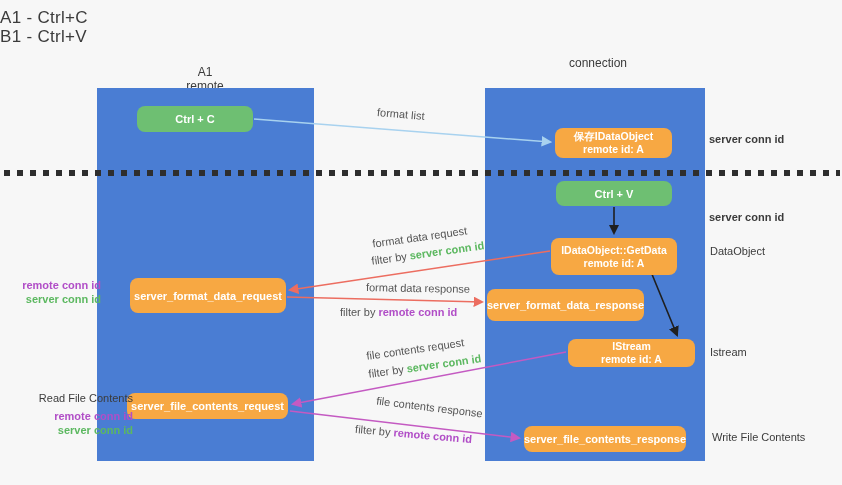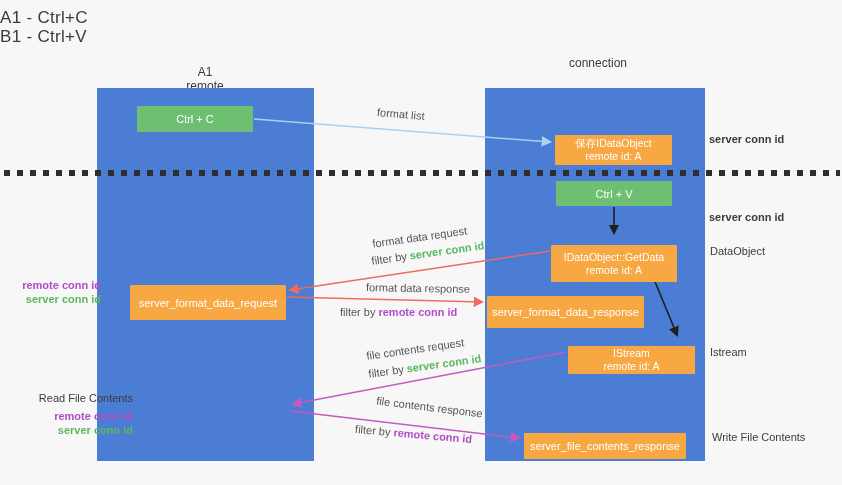--- a/index.html
+++ b/index.html
@@ -4,23 +4,23 @@
 <style>
   html,body{margin:0;padding:0;}
   body{width:842px;height:485px;overflow:hidden;font-family:"Liberation Sans","DejaVu Sans",sans-serif;}
   #stage{position:relative;width:842px;height:485px;background:var(--bg,#f7f7f7);}
   .title{position:absolute;left:0;top:8px;width:842px;text-align:left;color:var(--dark-text,#3b3b3b);
          font-size:17px;line-height:19px;letter-spacing:.3px;}
   .colhead{position:absolute;text-align:center;font-size:12px;line-height:14px;color:var(--dark-text,#3b3b3b);}
   .col{position:absolute;top:88px;height:373px;background:var(--column-blue,#4a7dd3);z-index:1;}
   #overlay{position:absolute;left:0;top:0;z-index:2;}
   .node{position:absolute;z-index:3;color:#fff;text-align:center;display:flex;flex-direction:column;
-        align-items:center;justify-content:center;border-radius:1px;}
+        align-items:center;justify-content:center;border-radius:8px;font-weight:bold;}
   .node.green{background:var(--box-green,#6ebf72);font-size:11px;}
-  .node.orange{background:var(--box-orange,#f7a843);font-size:11px;margin-top:7px;}
+  .node.orange{background:var(--box-orange,#f7a843);font-size:11px;}
   .node .l2{font-size:10.5px;line-height:13px;}
   .alabel{position:absolute;z-index:3;font-size:11px;color:var(--label-text,#555);white-space:nowrap;}
   .greenkey{color:var(--green-text,#5cb860);font-weight:bold;}
   .purplekey{color:var(--purple-text,#b14ec7);font-weight:bold;}
   .sidelabel{position:absolute;z-index:3;font-size:11px;white-space:nowrap;color:var(--dark-text,#3b3b3b);}
   .leftgroup{position:absolute;z-index:3;left:0;width:101px;text-align:right;font-size:11px;line-height:14px;white-space:nowrap;}
   .pfx{margin-right:3px;}
 </style>
 </head>
 <body>
@@ -85,20 +85,23 @@
   <div class="node orange" style="left:130px;top:278px;width:156px;height:35px;">
     <span>server_format_data_request</span>
   </div>
   <div class="node orange" style="left:487px;top:289px;width:157px;height:32px;">
     <span>server_format_data_response</span>
   </div>
   <div class="node orange" style="left:568px;top:339px;width:127px;height:28px;">
     <span class="l2">IStream</span>
     <span class="l2">remote id: A</span>
   </div>
+  <div class="node orange" style="left:127px;top:393px;width:161px;height:26px;">
+    <span>server_file_contents_request</span>
+  </div>
   <div class="node orange" style="left:524px;top:426px;width:162px;height:26px;">
     <span>server_file_contents_response</span>
   </div>
 
   <div class="alabel" style="left:377px;top:108px;transform:rotate(5deg);">
     <span>format list</span>
   </div>
 
   <div class="alabel" style="left:372px;top:231px;transform:rotate(-8deg);">
     <span>format data request</span>

